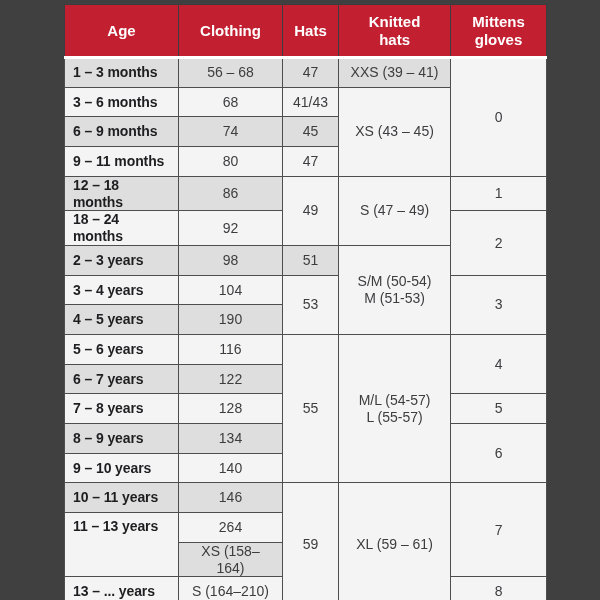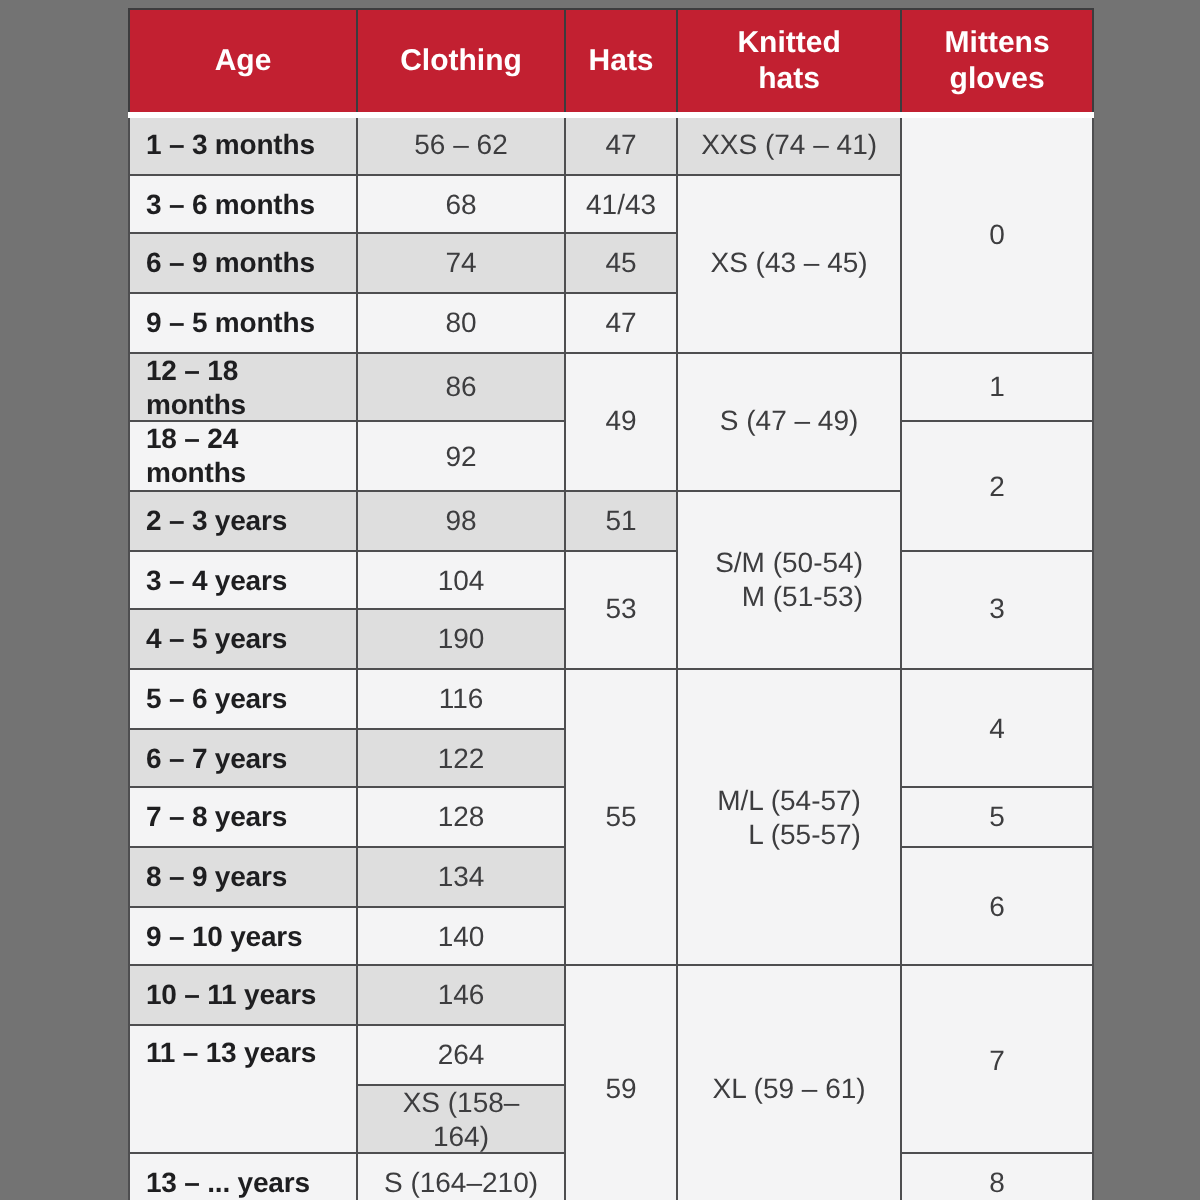--- a/index.html
+++ b/index.html
@@ -5,21 +5,21 @@
   :root{
     --header-red:#c22031;
     --header-text:#ffffff;
     --row-gray:#dedede;
     --row-light:#f4f4f5;
     --border:#4e4e50;
   }
   *{box-sizing:border-box;margin:0;padding:0;}
   html,body{width:600px;height:600px;background:#ffffff;overflow:hidden;}
   body{font-family:"Liberation Sans",sans-serif;}
-  .stage{position:relative;width:600px;height:600px;background:#737373;}
+  .stage{position:relative;width:600px;height:600px;background:#404040;}
   table.size-chart{
     position:absolute;left:64px;top:4px;
     border-collapse:collapse;table-layout:fixed;
   }
   th{
     background:var(--header-red);
     color:var(--header-text);
     font-size:15px;font-weight:bold;
     height:53px;text-align:center;vertical-align:middle;
     border:1px solid #3c3c3e;
@@ -35,21 +35,21 @@
     white-space:pre-line;line-height:1.2;
     padding:0 10px;
   }
   td.age{
     text-align:left;padding-left:8px;
     font-weight:bold;color:#1e1e20;
     letter-spacing:-0.1px;
   }
   td.g{background:var(--row-gray);}
   td.vtop{vertical-align:top;padding-top:5px;}
-  span.twolines{display:inline-block;text-align:right;white-space:pre-line;}
+  span.twolines{display:inline-block;text-align:center;white-space:pre-line;}
 </style>
 </head>
 <body>
 
 <div class="stage">
   <table class="size-chart">
     <colgroup>
       <col style="width:114px">
         <col style="width:104px">
         <col style="width:48px">
@@ -63,38 +63,38 @@
         <th>Hats</th>
         <th>Knitted
 hats</th>
         <th>Mittens
 gloves</th>
       </tr>
     </thead>
     <tbody>
       <tr>
         <td class="age g">1 – 3 months</td>
-        <td class="g">56 – 62</td>
+        <td class="g">56 – 68</td>
         <td class="g">47</td>
-        <td class="g">XXS (74 – 41)</td>
+        <td class="g">XXS (39 – 41)</td>
         <td rowspan="4">0</td>
       </tr>
       <tr>
         <td class="age">3 – 6 months</td>
         <td>68</td>
         <td>41/43</td>
         <td rowspan="3">XS (43 – 45)</td>
       </tr>
       <tr>
         <td class="age g">6 – 9 months</td>
         <td class="g">74</td>
         <td class="g">45</td>
       </tr>
       <tr>
-        <td class="age">9 – 5 months</td>
+        <td class="age">9 – 11 months</td>
         <td>80</td>
         <td>47</td>
       </tr>
       <tr>
         <td class="age g">12 – 18 months</td>
         <td class="g">86</td>
         <td rowspan="2">49</td>
         <td rowspan="2">S (47 – 49)</td>
         <td>1</td>
       </tr>

